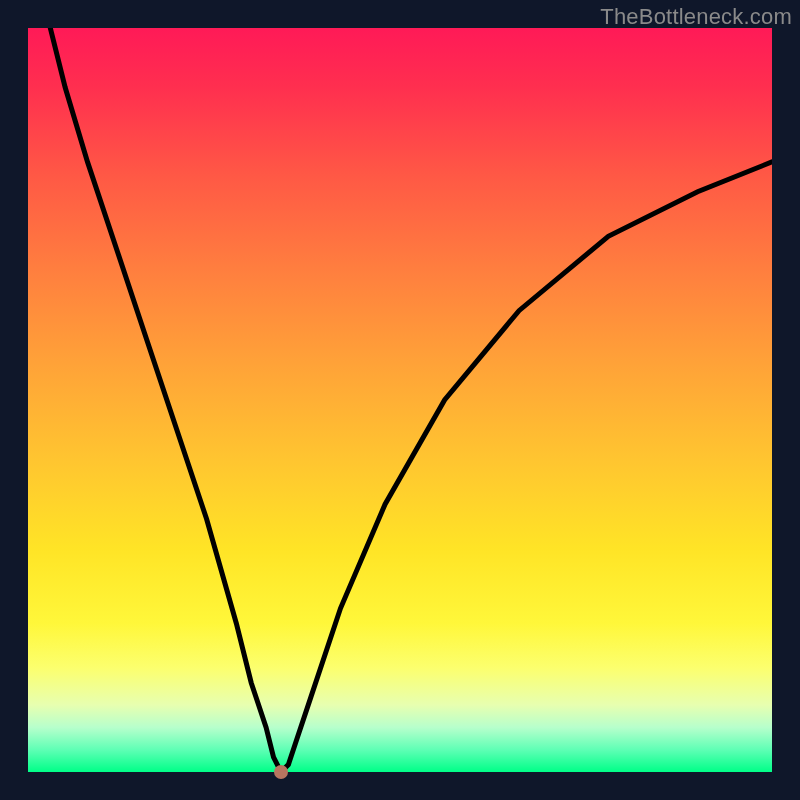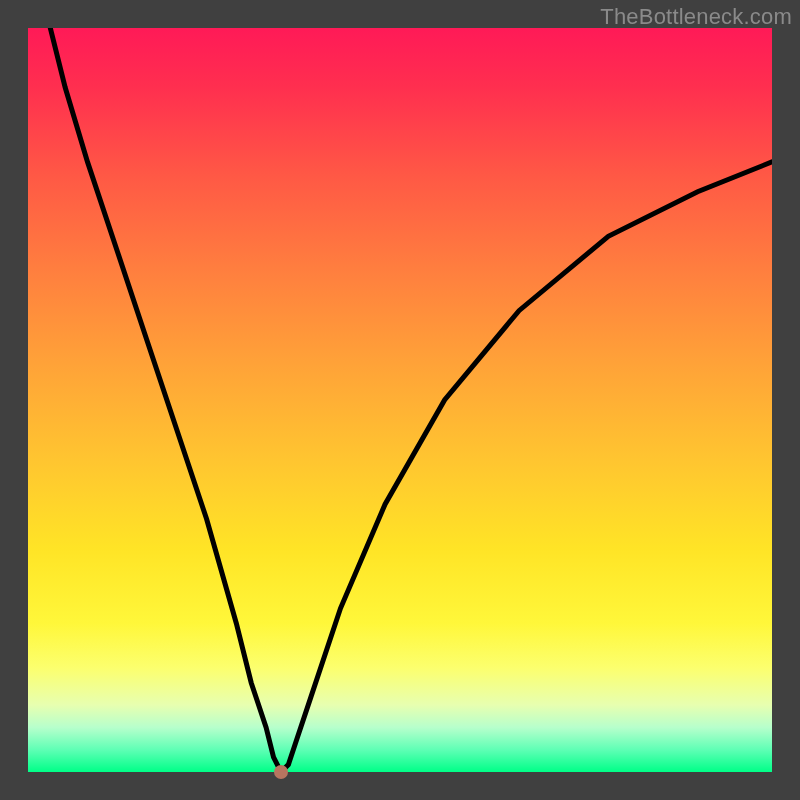--- a/index.html
+++ b/index.html
@@ -10,21 +10,21 @@
     background: #000;
     overflow: hidden;
     font-family: Arial, Helvetica, sans-serif;
   }
   .frame {
     position: absolute;
     left: 0;
     top: 0;
     width: 800px;
     height: 800px;
-    background: #404040;
+    background: #0f172a;
   }
   .plot {
     position: absolute;
     left: 28px;
     top: 28px;
     width: 744px;
     height: 744px;
     
     background: linear-gradient(to bottom,
       #ff1a57 0%,

